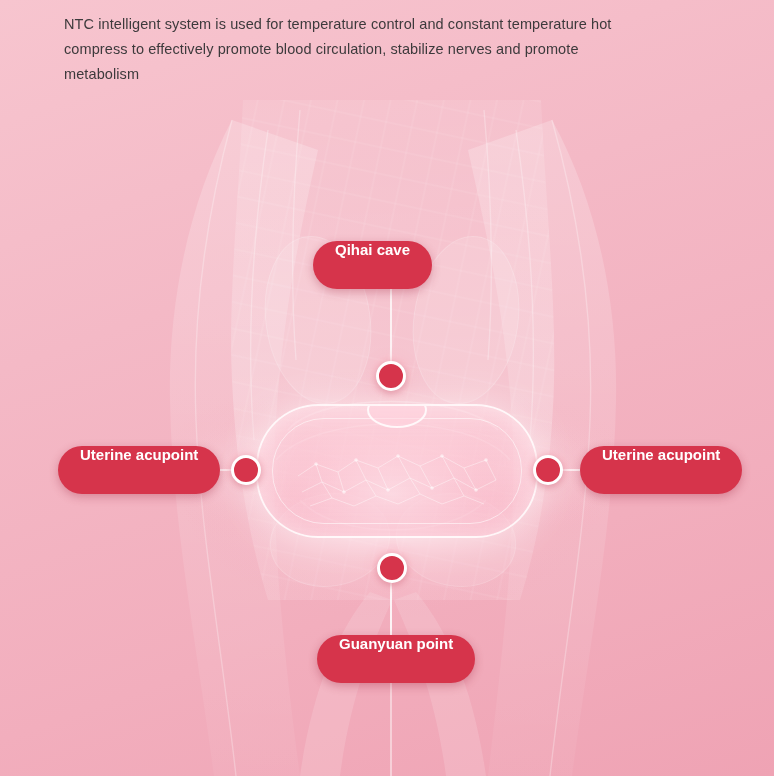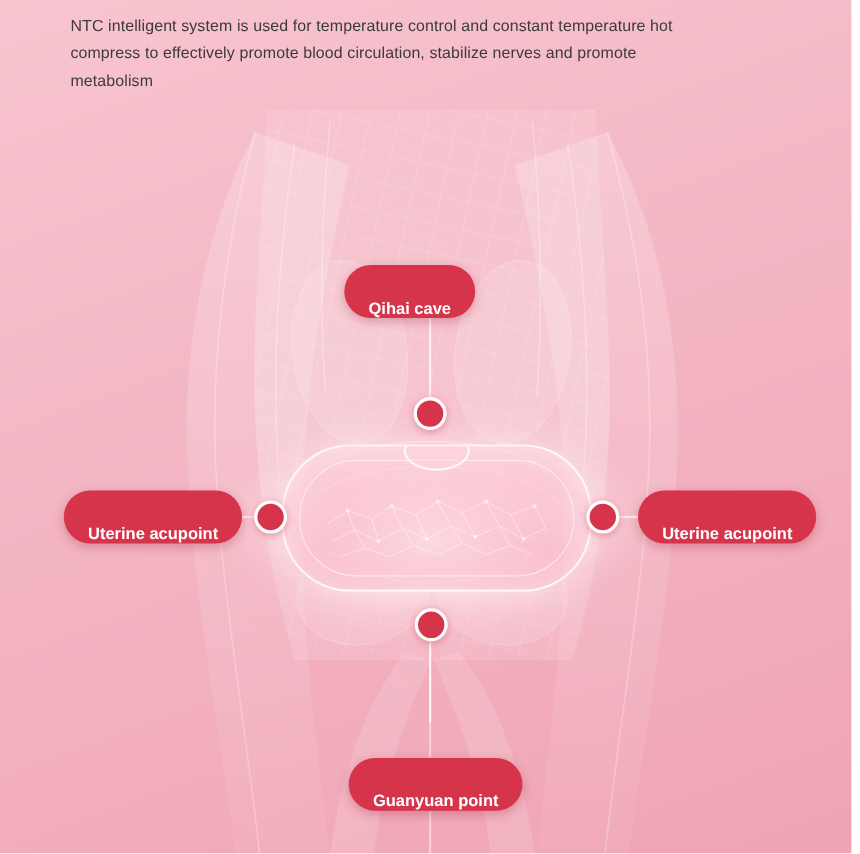--- a/index.html
+++ b/index.html
@@ -42,38 +42,38 @@
     font-size: 14.5px;
     line-height: 25px;
     color: #3d3a3c;
     letter-spacing: 0.1px;
   }
 
   
   .pill {
     position: absolute;
     display: flex;
-    align-items: flex-end;
+    align-items: flex-start;
     justify-content: center;
     background: #d6344b;
     color: #ffffff;
     font-size: 15px;
     font-weight: bold;
     border-radius: 24px;
     box-shadow: 0 3px 10px rgba(150, 20, 45, 0.30);
     white-space: nowrap;
     padding: 0 22px;
     height: 48px;
     box-sizing: border-box;
   }
 
   #pill-qihai      { left: 313px; top: 241px; }
   #pill-uterine-l  { left: 58px;  top: 446px; }
   #pill-uterine-r  { left: 580px; top: 446px; }
-  #pill-guanyuan   { left: 317px; top: 689px; }
+  #pill-guanyuan   { left: 317px; top: 635px; }
 
   
   .dot {
     position: absolute;
     width: 30px;
     height: 30px;
     border-radius: 50%;
     background: #d6344b;
     border: 3px solid #ffffff;
     box-sizing: border-box;

